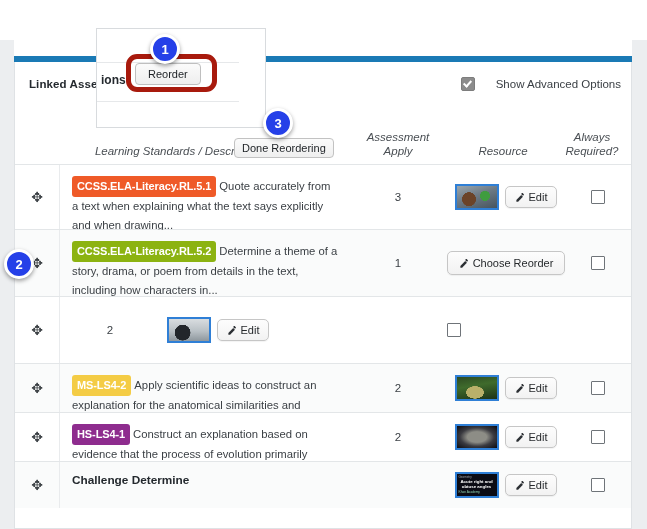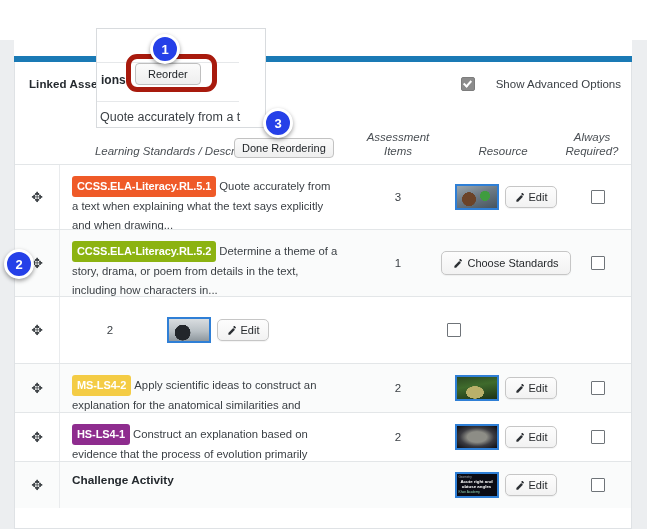--- a/index.html
+++ b/index.html
@@ -206,21 +206,21 @@
     <span class="adv-label">Show Advanced Options</span>
   </div>
 </div>
 
 <div class="tbl">
 
   <div class="thead">
     <div class="th th-standards">Learning Standards / Descriptions</div>
     <div class="th th-items">
       <span>Assessment</span><br>
-      <span>Items</span>
+      <span>Apply</span>
     </div>
     <div class="th th-resource">Resource</div>
     <div class="th th-required">
       <span>Always</span><br>
       <span>Required?</span>
     </div>
   </div>
 
   <div class="rows">
 
@@ -262,21 +262,21 @@
       </div>
       <div class="cell-items">1</div>
       <div class="cell-res">
         <button class="btn btn-wide">
           <span class="pen">
               <svg viewBox="0 0 16 16" width="11" height="11">
                 <path d="M2 11.5V14h2.5l7-7-2.5-2.5-7 7z" fill="#2b2f33"></path>
                 <path d="M12.8 3.2l-1.6-1.6c-.3-.3-.8-.3-1.1 0L8.9 2.8l2.7 2.7 1.2-1.2c.3-.3.3-.8 0-1.1z" fill="#2b2f33"></path>
               </svg>
             </span>
-          <span>Choose Standards</span>
+          <span>Choose Reorder</span>
         </button>
       </div>
       <div class="cell-req">
         <span class="req-box"></span>
       </div>
     </div>
 
     <div class="row" style="height:66px">
       <div class="cell-drag">
         <span class="drag-icon">✥</span>
@@ -351,21 +351,21 @@
       <div class="cell-req">
         <span class="req-box"></span>
       </div>
     </div>
 
     <div class="row alt" style="height:46px;border-bottom:none">
       <div class="cell-drag">
         <span class="drag-icon">✥</span>
       </div>
       <div class="cell-std">
-        <div class="plain-title">Challenge Activity</div>
+        <div class="plain-title">Challenge Determine</div>
       </div>
       <div class="cell-items"></div>
       <div class="cell-res">
         <div class="thumb t5">
           <div class="khan-top">Geometry</div>
           <div class="khan-txt">Acute right and obtuse angles</div>
           <div class="khan-foot">Khan Academy</div>
         </div>
         <button class="btn">
           <span class="pen">
@@ -382,21 +382,20 @@
       </div>
     </div>
 
   </div>
 </div>
 
 <div class="overlay-panel">
   <div class="overlay-div"></div>
   <div class="overlay-div2"></div>
   <div class="ov-ions">ions</div>
-  <div class="ov-quote">Quote accurately from a t</div>
 </div>
 
 <div class="red-ring"></div>
 <button class="reorder-btn">Reorder</button>
 
 <button class="done-btn">Done Reordering</button>
 
 <div class="callout c1">1</div>
 <div class="callout c2">2</div>
 <div class="callout c3">3</div>

